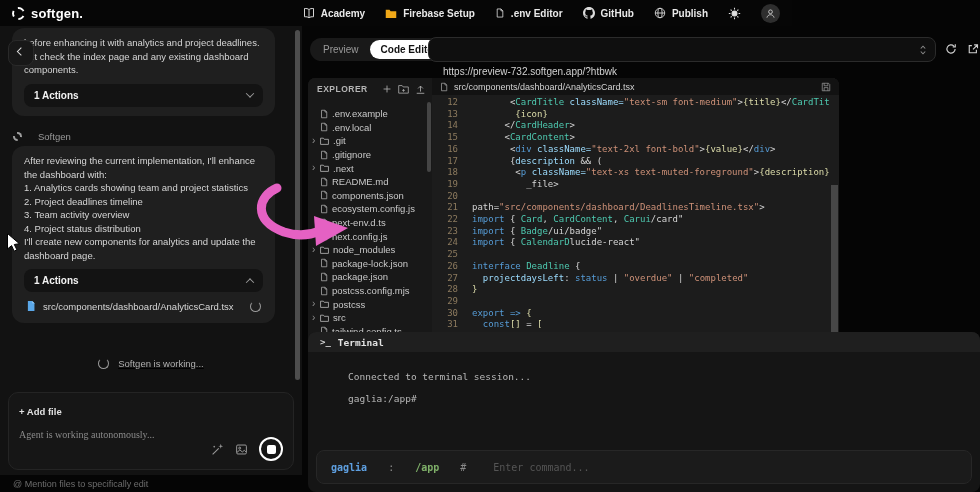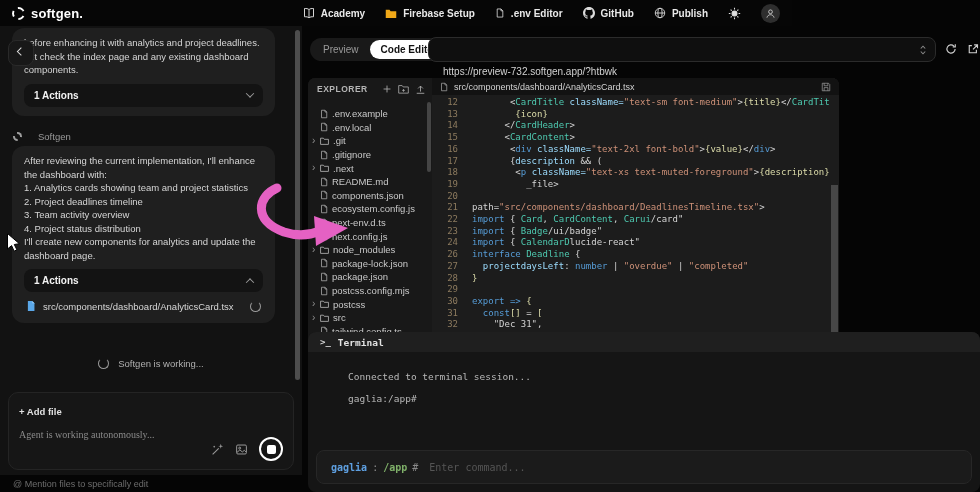--- a/index.html
+++ b/index.html
@@ -36,21 +36,21 @@
   .file-row { display:flex; align-items:center; gap:7px; padding:8px 2px 2px; }
   .file-row-label { color:#d8d8d8; font-size:9.5px; flex:1; }
   .spin { width:11px; height:11px; border:1.6px solid #9a9a9a; border-top-color:transparent; border-radius:50%; }
   .back-btn { position:absolute; left:8px; top:14px; width:26px; height:26px; background:#181818;
     border:1px solid #2a2a2a; border-radius:8px; display:flex; align-items:center; justify-content:center; cursor:pointer; }
   .back-btn .chev { transform:rotate(135deg) translate(-1px,1px); border-color:#e0e0e0; }
   .agent-row { position:absolute; left:13px; top:105px; display:flex; align-items:center; gap:16px; }
   .agent-gear { width:9px; height:9px; border:2px dashed #a0a0a0; border-radius:50%; }
   .agent-name { color:#9a9a9a; font-size:9.5px; }
   .working-row { position:absolute; left:0; top:332px; width:100%; display:flex; align-items:center;
-    justify-content:center; gap:9px; }
+    justify-content:center; gap:9px;text-decoration:underline; }
   .working-text { color:#b0b0b0; font-size:9.5px; }
   .chat-scrollbar { position:absolute; right:2px; top:4px; width:5px; height:350px; border-radius:3px; background:#4d4d4d; cursor:grab; }
 
   .input-area { position:absolute; left:8px; top:366px; width:286px; height:78px; background:#161616;
     border:1px solid #242424; border-radius:10px; padding:8px 10px; }
   .add-file { color:#e2e2e2; font-size:9.5px; font-weight:bold; background:none; border:none; cursor:pointer;
     font-family:inherit; }
   .agent-input { margin-top:10px; width:100%; background:transparent; border:none; outline:none;
     color:#cfcfcf; font-size:10px; font-family:Liberation Serif, serif; }
   .agent-input::placeholder { color:#8a8a8a; }
@@ -105,21 +105,21 @@
   .terminal { position:absolute; left:308px; top:332px; width:672px; height:160px; background:#151515;
     border-radius:8px; overflow:hidden; }
   .term-head { height:20px; background:#1f1f1f; display:flex; align-items:center; padding:0 12px; gap:7px;
     font-family:"DejaVu Sans Mono", monospace; }
   .term-prompt-ic { color:#d8d8d8; font-size:9px; font-weight:bold; }
   .term-title { color:#e2e2e2; font-size:9.5px; font-weight:bold; }
   .term-body { padding:14px 0 0 40px; font-family:"DejaVu Sans Mono", monospace; }
   .t-line { color:#b8b8b8; font-size:9.5px; line-height:22px; }
   .term-input-bar { position:absolute; left:8px; right:8px; bottom:8px; height:34px; background:#1b1b1b;
     border:1px solid #272727; border-radius:8px; display:flex; align-items:center; padding:0 14px;
-    font-family:"DejaVu Sans Mono", monospace; font-size:10px; gap:5px; }
+    font-family:"DejaVu Sans Mono", monospace; font-size:10px; gap:21px; }
   .pr-user { color:#5e9fe0; font-weight:bold; }
   .pr-sep { color:#8a8a8a; }
   .pr-path { color:#7fb069; font-weight:bold; }
   .pr-hash { color:#8a8a8a; }
   .term-cmd { flex:1; background:transparent; border:none; outline:none; color:#cfcfcf;
     font-family:inherit; font-size:10px; margin-left:6px; }
   .term-cmd::placeholder { color:#555; }
 
   
   .pink-arrow { position:absolute; left:250px; top:178px; z-index:9; pointer-events:none; }
@@ -559,26 +559,30 @@
         </div>
         <div class="cl">
           <span class="ln">23</span>
           <span class="ct"><span class="c-k">import</span><span class="c-p"> { </span><span class="c-t">Badge</span><span class="c-p">/ui/badge"</span></span>
         </div>
         <div class="cl">
           <span class="ln">24</span>
           <span class="ct"><span class="c-k">import</span><span class="c-p"> { </span><span class="c-t">CalendarD</span><span class="c-p">lucide-react"</span></span>
         </div>
         <div class="cl">
+          <span class="ln">25</span>
+          <span class="ct"></span>
+        </div>
+        <div class="cl">
           <span class="ln">26</span>
           <span class="ct"><span class="c-k">interface</span><span class="c-p"> </span><span class="c-t">Deadline</span><span class="c-p"> {</span></span>
         </div>
         <div class="cl">
           <span class="ln">27</span>
-          <span class="ct">  <span class="c-a">projectdaysLeft</span><span class="c-p">: </span><span class="c-k">number</span><span class="c-p"> | </span><span class="c-s">"overdue"</span><span class="c-p"> | </span><span class="c-s">"completed"</span></span>
+          <span class="ct">  <span class="c-a">projectdaysLeft</span><span class="c-p">: </span><span class="c-k">status</span><span class="c-p"> | </span><span class="c-s">"overdue"</span><span class="c-p"> | </span><span class="c-s">"completed"</span></span>
         </div>
         <div class="cl">
           <span class="ln">28</span>
           <span class="ct"><span class="c-i">}</span></span>
         </div>
         <div class="cl">
           <span class="ln">29</span>
           <span class="ct"></span>
         </div>
         <div class="cl">

